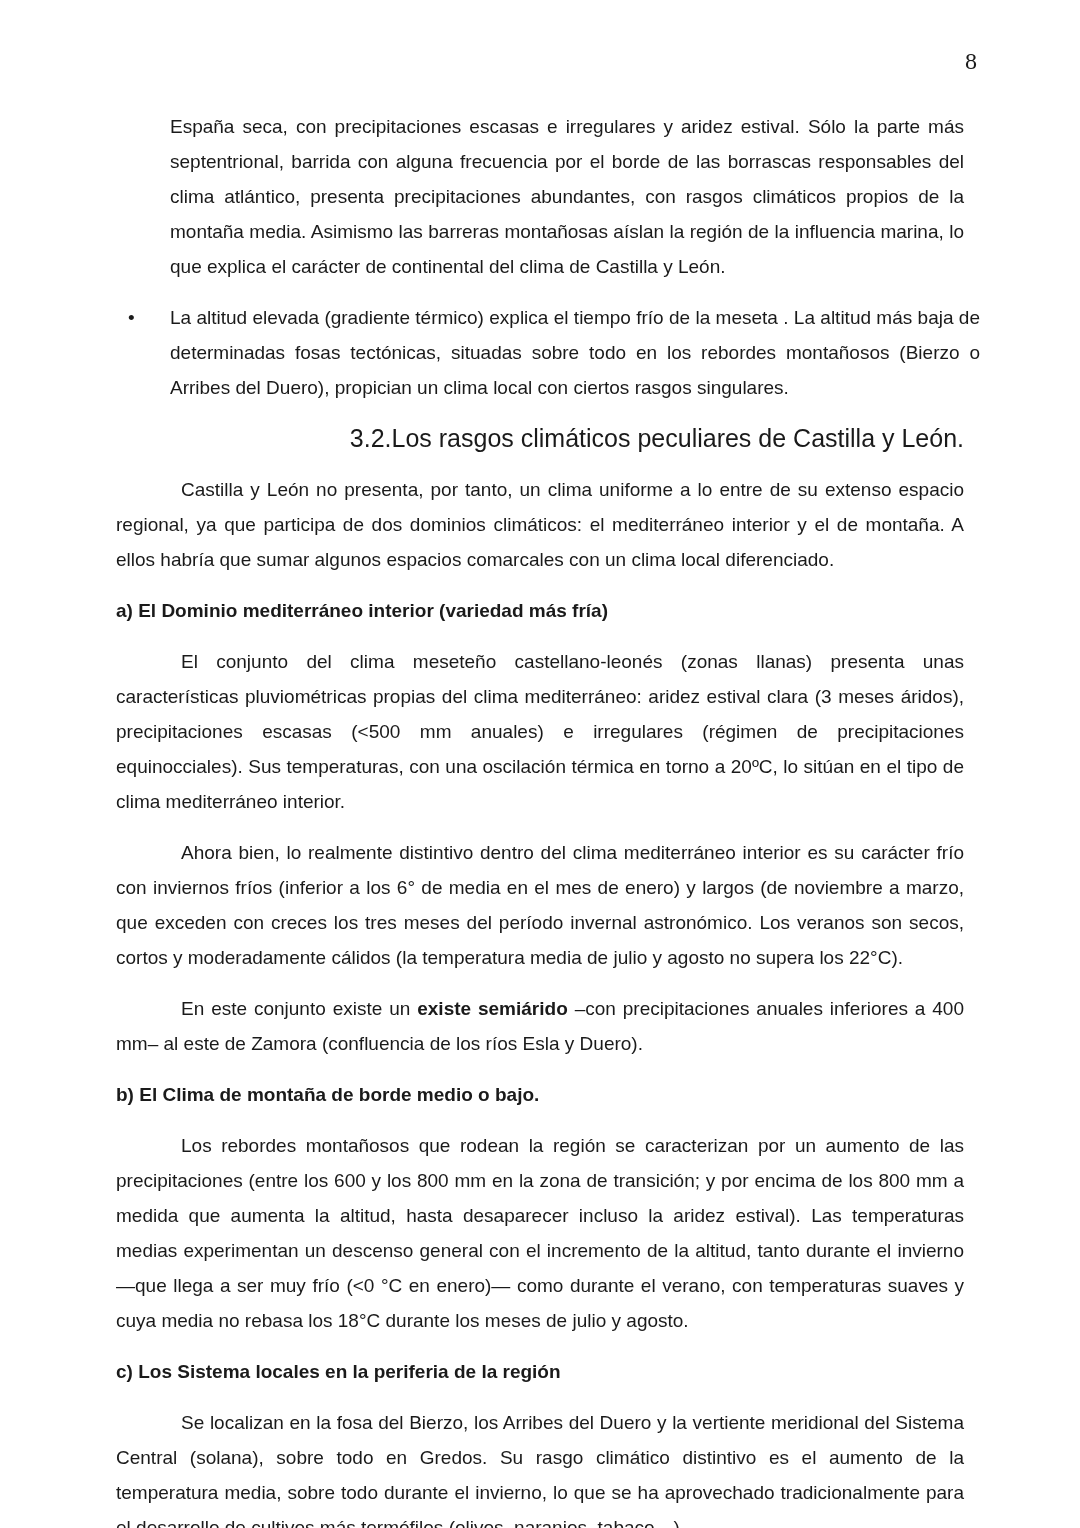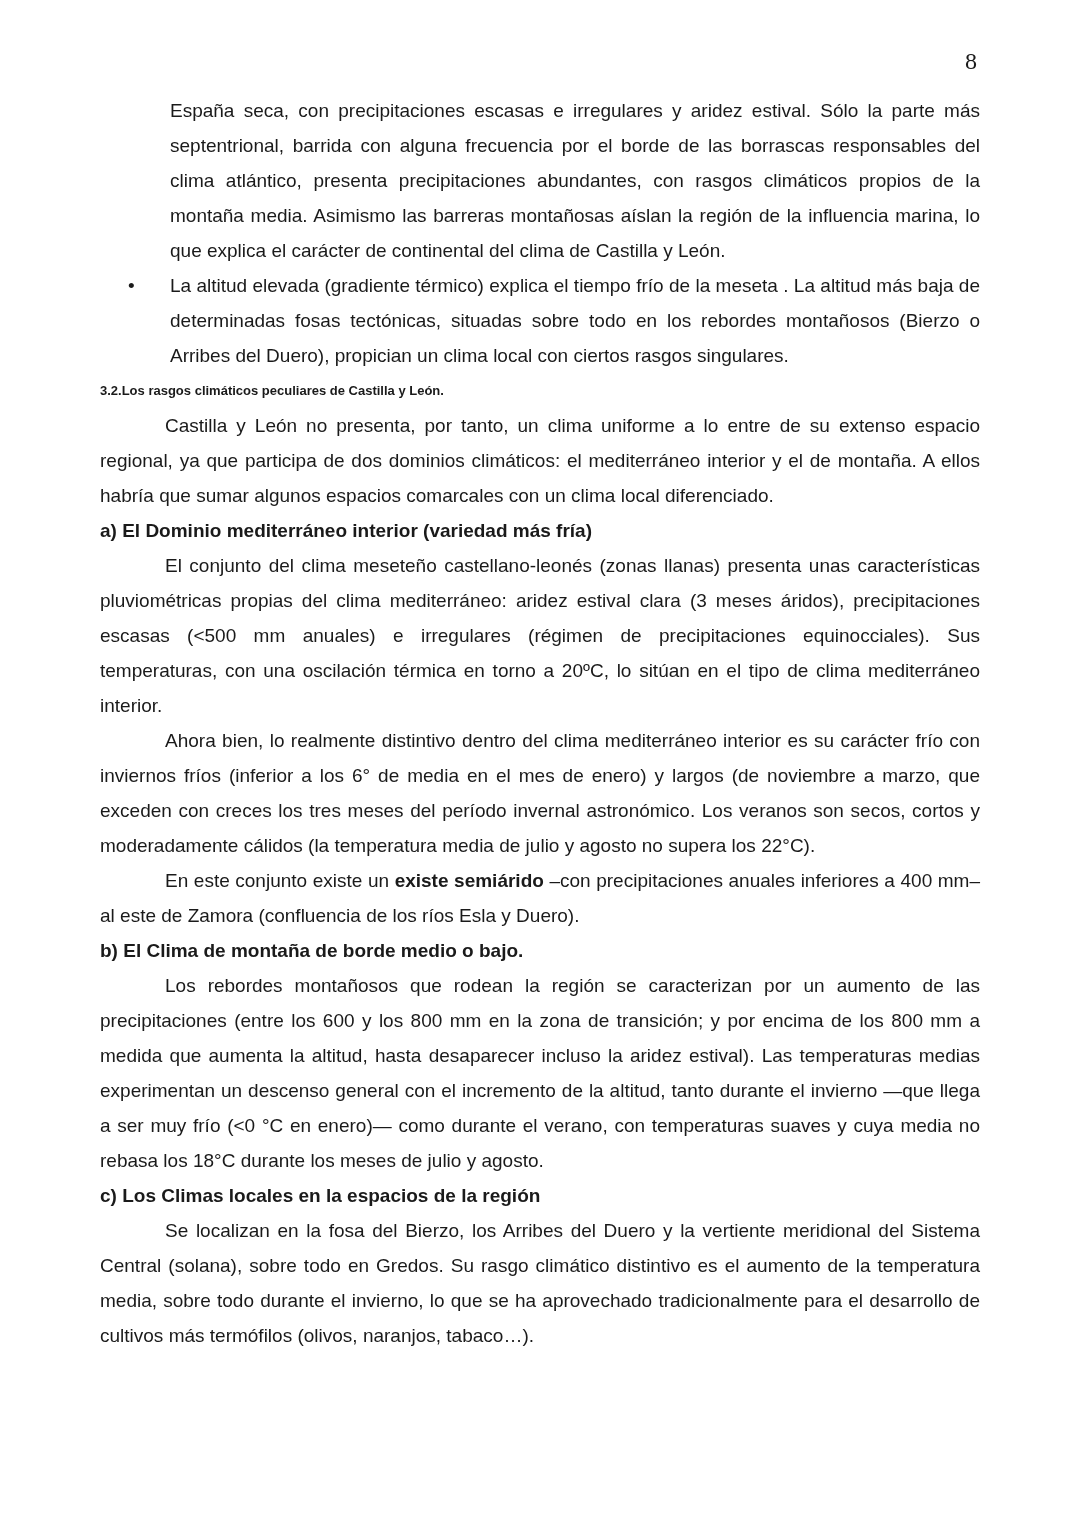--- a/index.html
+++ b/index.html
@@ -27,45 +27,45 @@
   .content {
     position: absolute;
     top: 93px;
     left: 100px;
     width: 880px;
     font-size: 19px;
     line-height: 35px;
     text-align: justify;
   }
   .content p {
-    margin: 0;
+    margin: 16px;
     padding: 0;
   }
   .list-continuation {
     margin-left: 70px !important;
   }
   .bullet-row {
     display: flex;
   }
   .bullet-marker {
     flex: none;
     width: 42px;
     margin-left: 28px;
     text-align: left;
   }
   .bullet-text {
     flex: 1;
     text-align: justify;
   }
   .section-heading {
-    font-weight: bold;
+    font-weight: normal;
     margin: 35px 0 0 0;
-    font-size: 13px;
+    font-size: 25px;
     line-height: 35px;
-    text-align: left;
+    text-align: right;
   }
   .subheading {
     font-weight: bold;
     margin: 0;
     padding-left: 43px;
     font-size: 19px;
     line-height: 35px;
     text-align: left;
   }
   .para-indent {
@@ -100,18 +100,18 @@
     <p class="para-indent">El conjunto del clima meseteño castellano-leonés (zonas llanas) presenta unas características pluviométricas propias del clima mediterráneo: aridez estival clara (3 meses áridos), precipitaciones escasas (&lt;500 mm anuales) e irregulares (régimen de precipitaciones equinocciales). Sus temperaturas, con una oscilación térmica en torno a 20ºC, lo sitúan en el tipo de clima mediterráneo interior.</p>
 
     <p class="para-indent">Ahora bien, lo realmente distintivo dentro del clima mediterráneo interior es su carácter frío con inviernos fríos (inferior a los 6° de media en el mes de enero) y largos (de noviembre a marzo, que exceden con creces los tres meses del período invernal astronómico. Los veranos son secos, cortos y moderadamente cálidos (la temperatura media de julio y agosto no supera los 22°C).</p>
 
     <p class="para-indent"><span>En este conjunto existe un </span><span class="bold-inline">existe semiárido</span><span> –con precipitaciones anuales inferiores a 400 mm– al este de Zamora (confluencia de los ríos Esla y Duero).</span></p>
 
     <p class="subheading">b) El Clima de montaña de borde medio o bajo.</p>
 
     <p class="para-indent">Los rebordes montañosos que rodean la región se caracterizan por un aumento de las precipitaciones (entre los 600 y los 800 mm en la zona de transición; y por encima de los 800 mm a medida que aumenta la altitud, hasta desaparecer incluso la aridez estival). Las temperaturas medias experimentan un descenso general con el incremento de la altitud, tanto durante el invierno —que llega a ser muy frío (&lt;0 °C en enero)— como durante el verano, con temperaturas suaves y cuya media no rebasa los 18°C durante los meses de julio y agosto.</p>
 
-    <p class="subheading">c) Los Climas locales en la espacios de la región</p>
+    <p class="subheading">c) Los Sistema locales en la periferia de la región</p>
 
     <p class="para-indent">Se localizan en la fosa del Bierzo, los Arribes del Duero y la vertiente meridional del Sistema Central (solana), sobre todo en Gredos. Su rasgo climático distintivo es el aumento de la temperatura media, sobre todo durante el invierno, lo que se ha aprovechado tradicionalmente para el desarrollo de cultivos más termófilos (olivos, naranjos, tabaco…).</p>
 
   </div>
 </div>
 
 </body></html>

